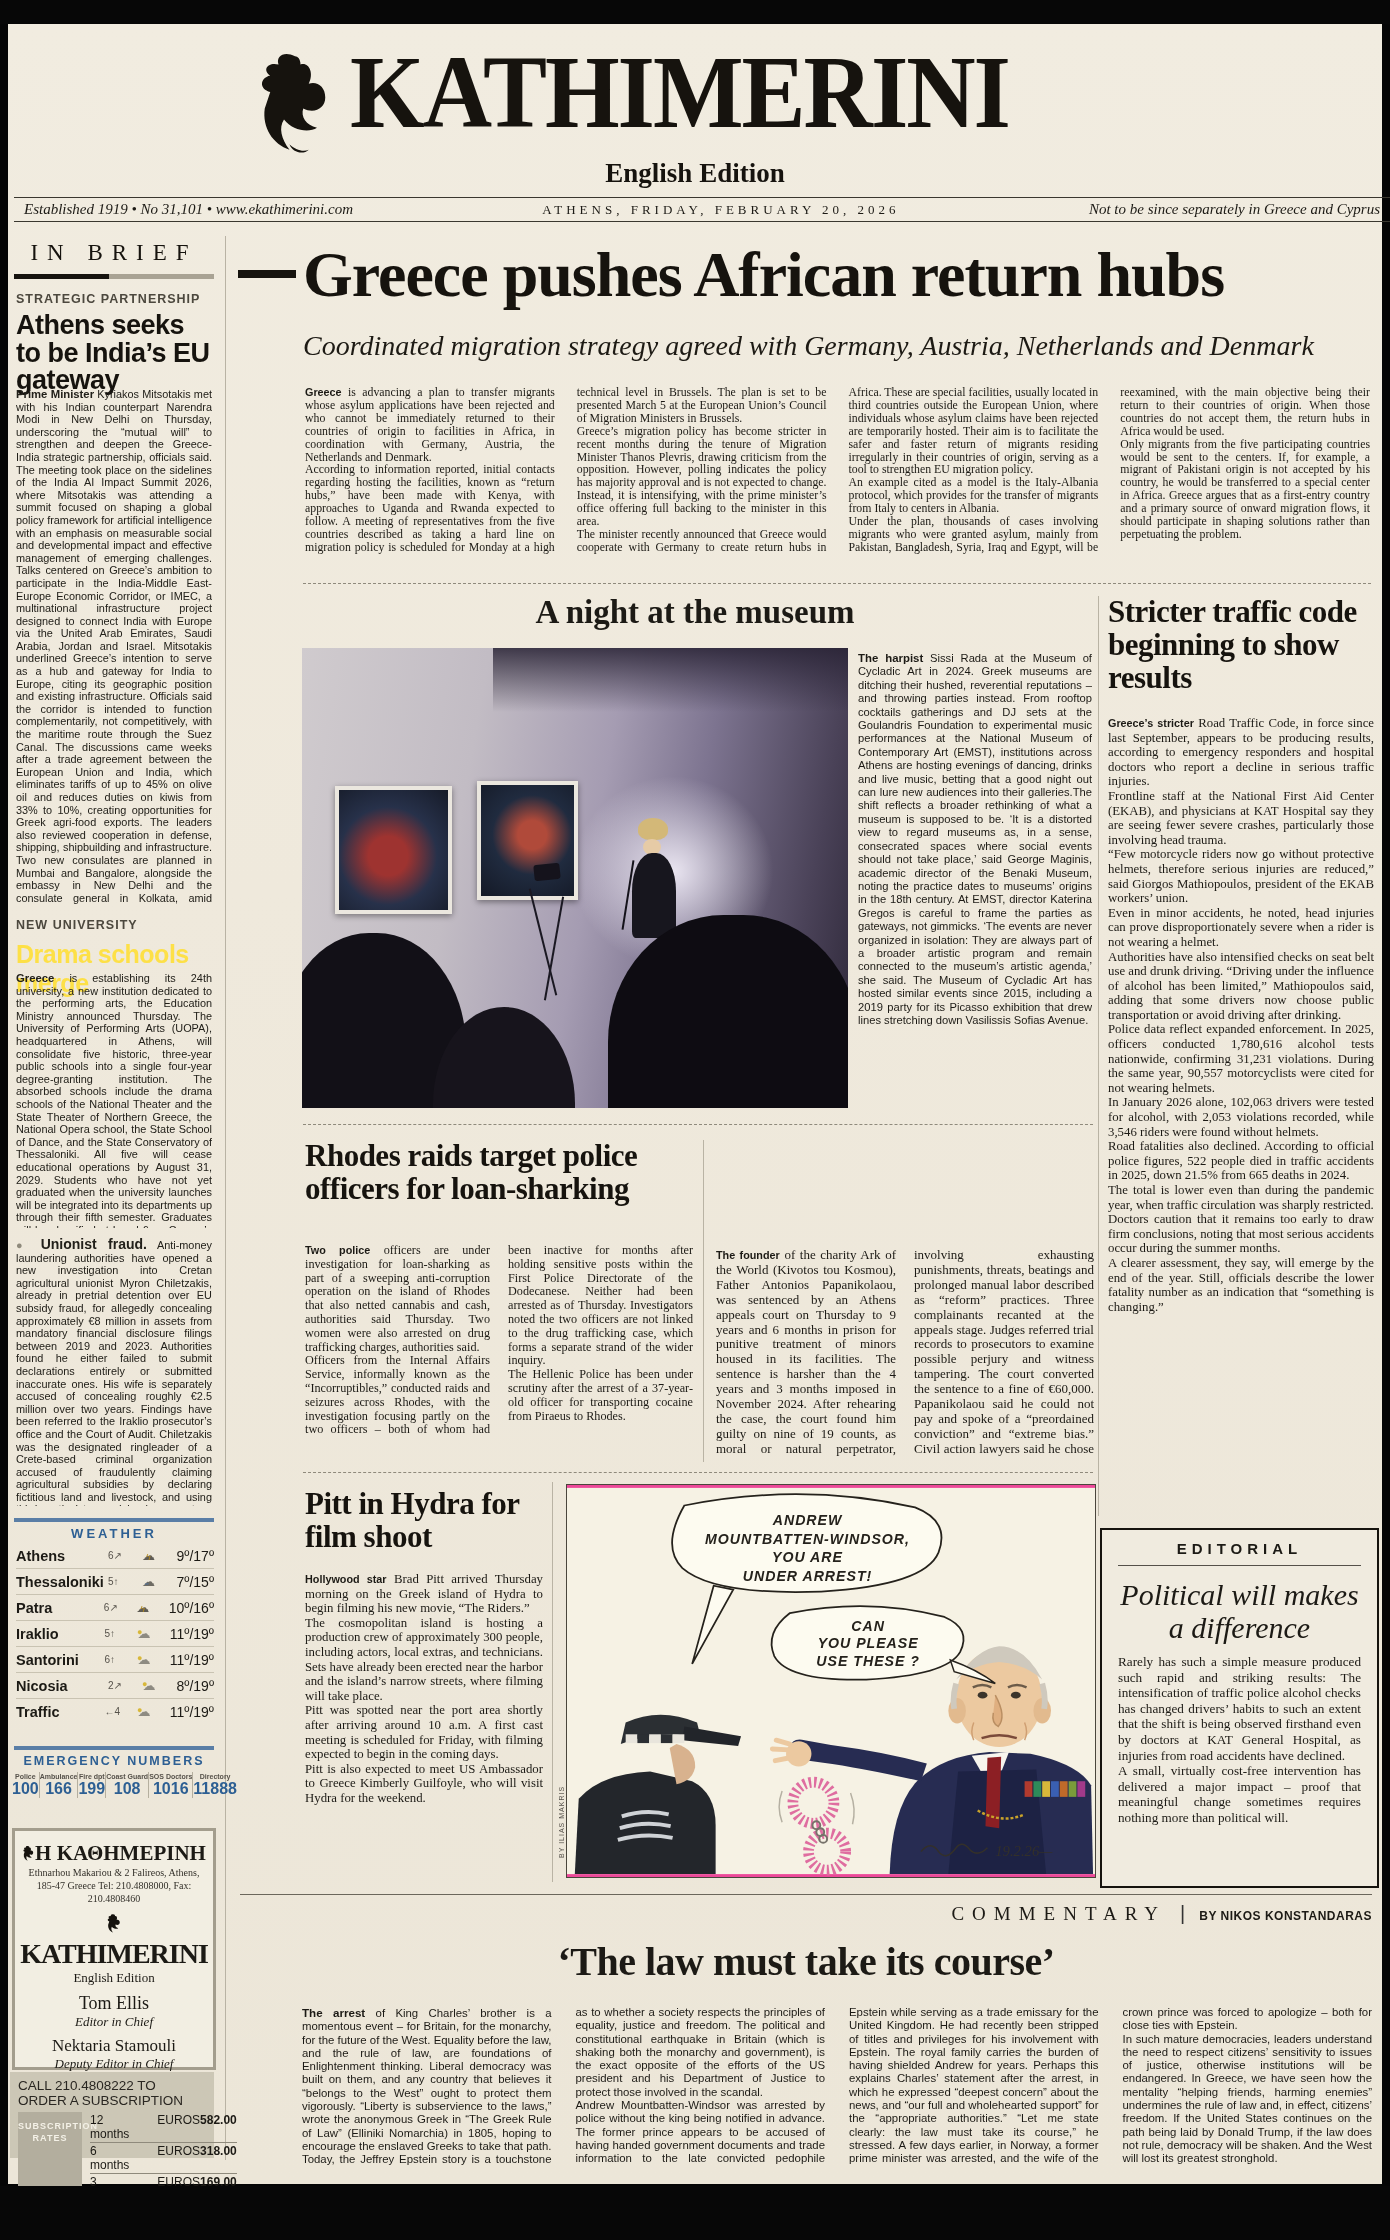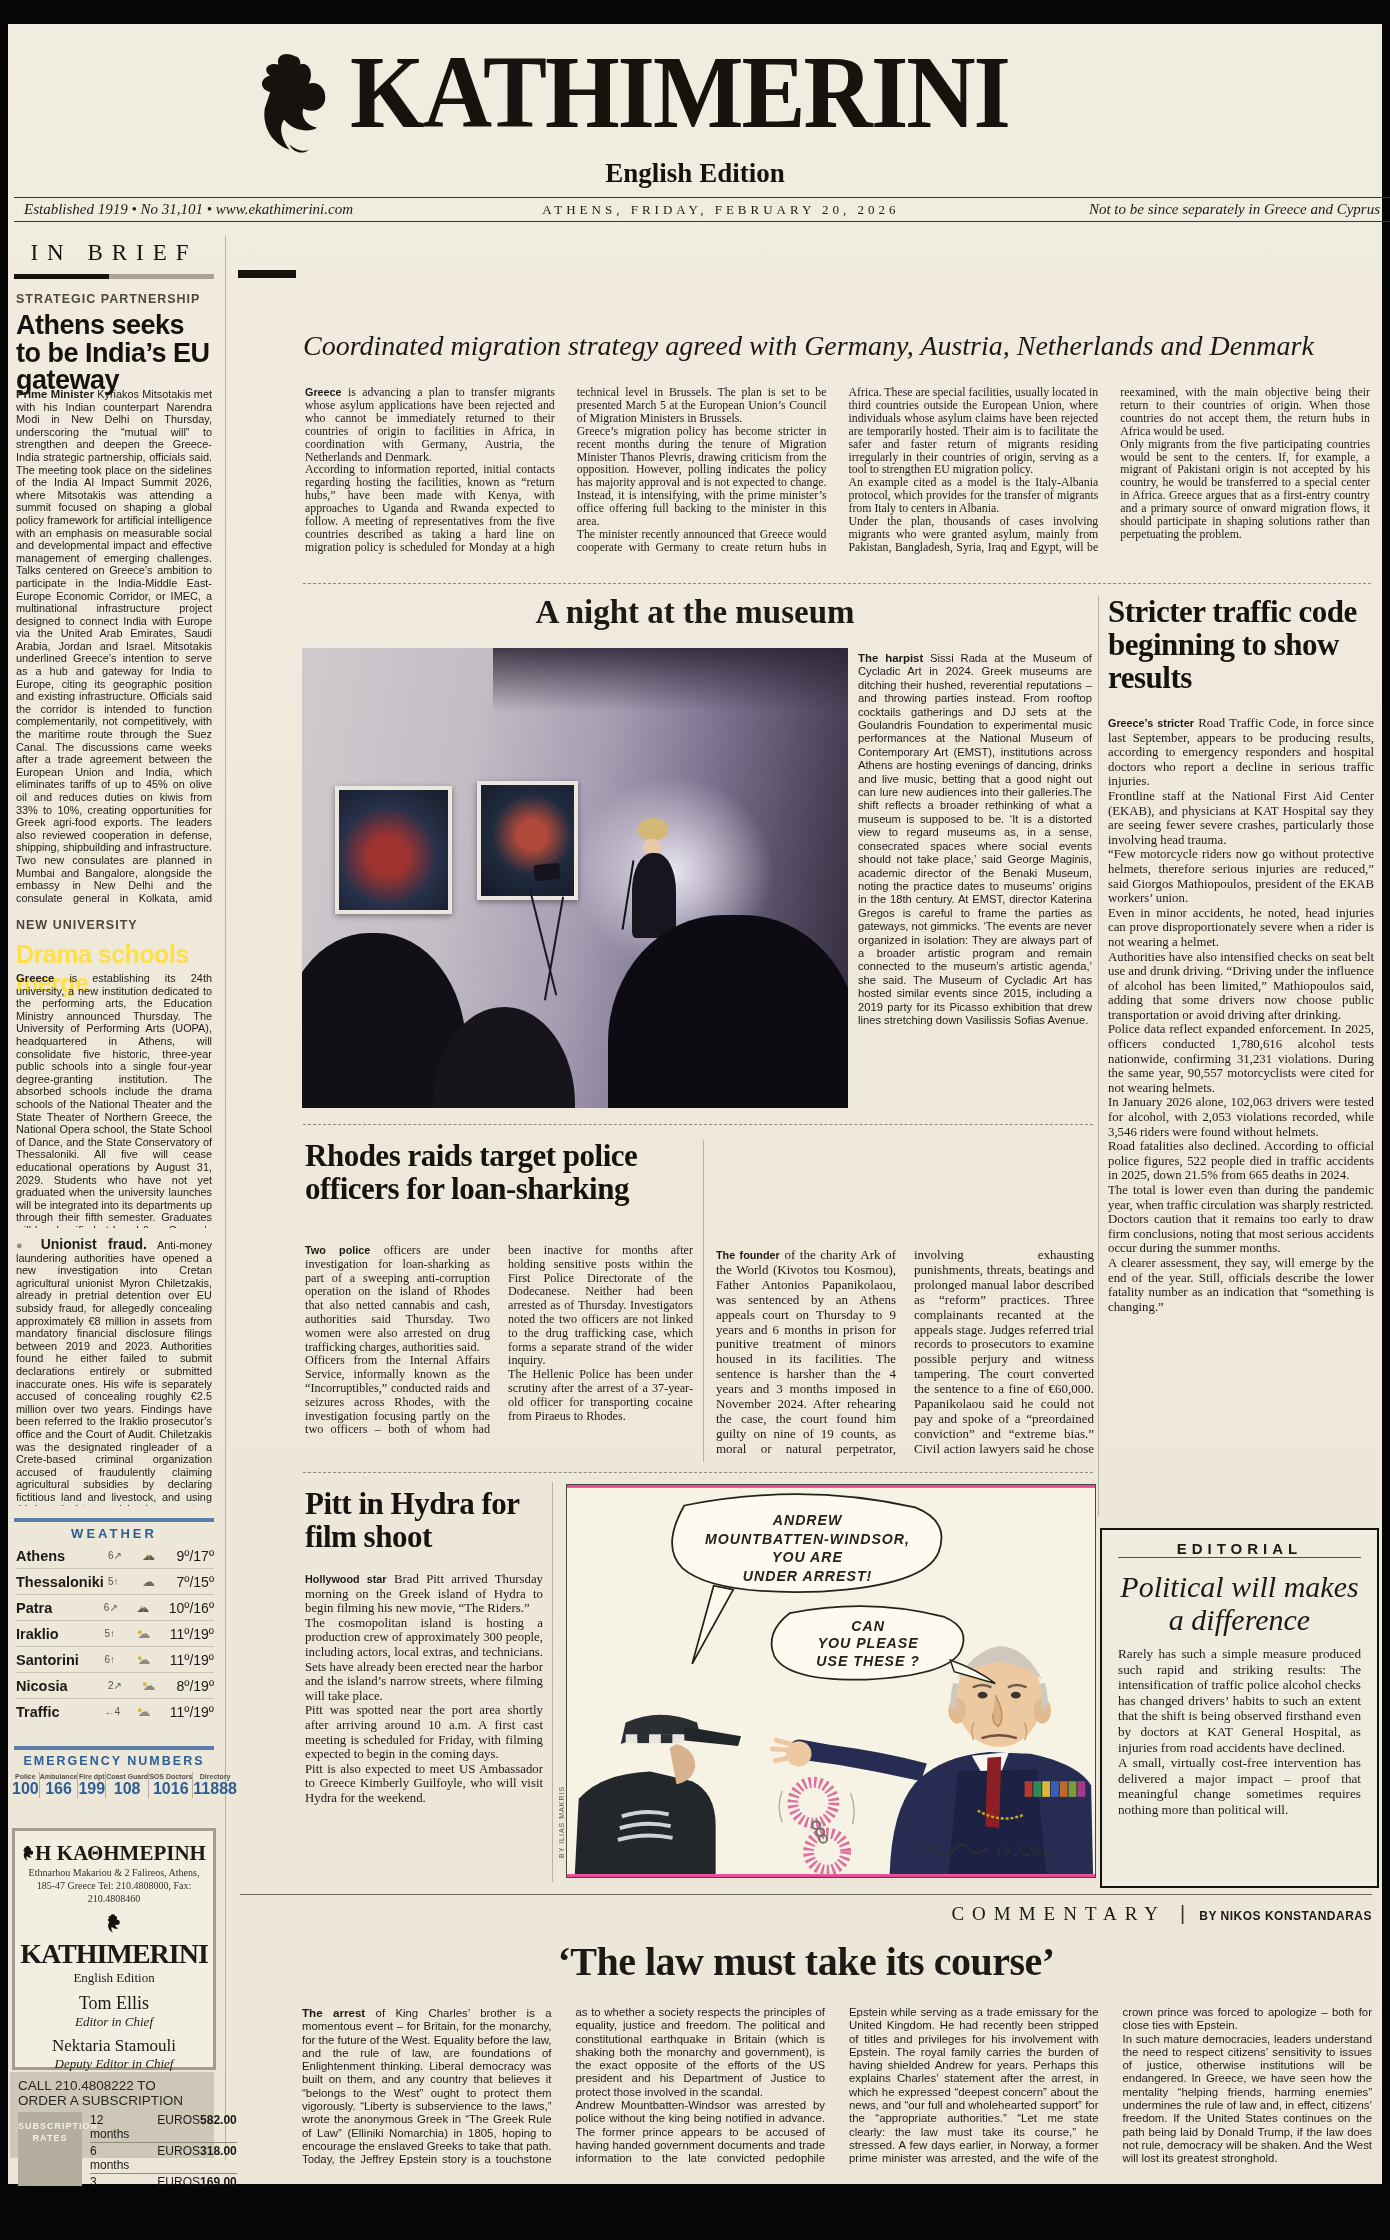--- a/index.html
+++ b/index.html
@@ -89,21 +89,21 @@
          letter-spacing:-0.5px;color:#16130e;}
   .museum-title{font-family:"Liberation Serif",serif;font-size:33px;font-weight:700;text-align:center;}
   .caption{font-size:11.2px;line-height:13.4px;}
   .caption b{font-size:11.4px;}
   .serif-body{font-family:"Liberation Serif",serif;font-size:12.6px;line-height:14.6px;}
   .two-col{column-count:2;column-gap:18px;}
 
   
   .edit-box{border:2px solid #16130e;background:#f0ebdf;padding:10px 16px;}
   .edit-label{font-weight:700;letter-spacing:5px;font-size:15px;text-align:center;
-              border-bottom:1px solid #55514a;}
+              border-bottom:1px solid #55514a;padding-bottom:8px;}
   .edit-h{font-family:"Liberation Serif",serif;font-style:italic;font-size:30px;line-height:1.1;
           text-align:center;margin:12px 0 10px 0;}
   .edit-body{font-family:"Liberation Serif",serif;font-size:13.2px;line-height:15.6px;}
 
   
   .comm-head{text-align:right;}
   .comm-label{font-family:"Liberation Serif",serif;font-size:19px;letter-spacing:8px;}
   .comm-sep{font-size:20px;color:#333;margin:0 14px;}
   .comm-by{font-size:12px;font-weight:700;letter-spacing:0.5px;}
   .comm-h{font-family:"Liberation Serif",serif;font-weight:700;font-size:40px;
@@ -293,20 +293,21 @@
         <div class="sub-row">
             <span>3 months</span>
             <span class="cur">EUROS</span>
             <b>169.00</b>
           </div>
       </div>
     </div>
   </div>
 
   <div class="abs lead-dash" style="left:238px;top:270px;width:58px;"></div>
+  <div class="abs lead-h" style="left:303px;top:238px;">Greece pushes African return hubs</div>
   <div class="abs lead-sub" style="left:303px;top:330px;width:1070px;">Coordinated migration strategy agreed with Germany, Austria, Netherlands and Denmark</div>
   <div class="abs lead-body just prewrap clip" style="left:305px;top:386px;width:1065px;height:196px;"><b>Greece</b> <span>is advancing a plan to transfer migrants whose asylum applications have been rejected and who cannot be immediately returned to their countries of origin to facilities in Africa, in coordination with Germany, Austria, the Netherlands and Denmark.
 According to information reported, initial contacts regarding hosting the facilities, known as “return hubs,” have been made with Kenya, with approaches to Uganda and Rwanda expected to follow. A meeting of representatives from the five countries described as taking a hard line on migration policy is scheduled for Monday at a high technical level in Brussels. The plan is set to be presented March 5 at the European Union’s Council of Migration Ministers in Brussels.
 Greece’s migration policy has become stricter in recent months during the tenure of Migration Minister Thanos Plevris, drawing criticism from the opposition. However, polling indicates the policy has majority approval and is not expected to change. Instead, it is intensifying, with the prime minister’s office offering full backing to the minister in this area.
 The minister recently announced that Greece would cooperate with Germany to create return hubs in Africa. These are special facilities, usually located in third countries outside the European Union, where individuals whose asylum claims have been rejected are temporarily hosted. Their aim is to facilitate the safer and faster return of migrants residing irregularly in their countries of origin, serving as a tool to strengthen EU migration policy.
 An example cited as a model is the Italy-Albania protocol, which provides for the transfer of migrants from Italy to centers in Albania.
 Under the plan, thousands of cases involving migrants who were granted asylum, mainly from Pakistan, Bangladesh, Syria, Iraq and Egypt, will be reexamined, with the main objective being their return to their countries of origin. When those countries do not accept them, the return hubs in Africa would be used.
 Only migrants from the five participating countries would be sent to the centers. If, for example, a migrant of Pakistani origin is not accepted by his country, he would be transferred to a special center in Africa. Greece argues that as a first-entry country and a primary source of onward migration flows, it should participate in shaping solutions rather than perpetuating the problem.</span></div>
   <div class="abs dashed" style="left:303px;top:583px;width:1068px;"></div>
 

